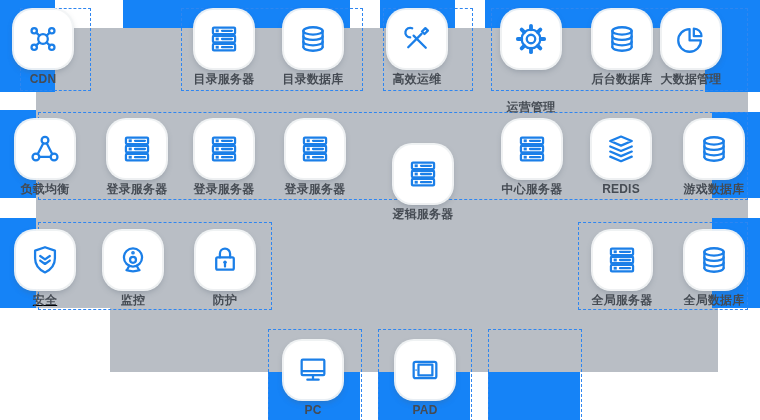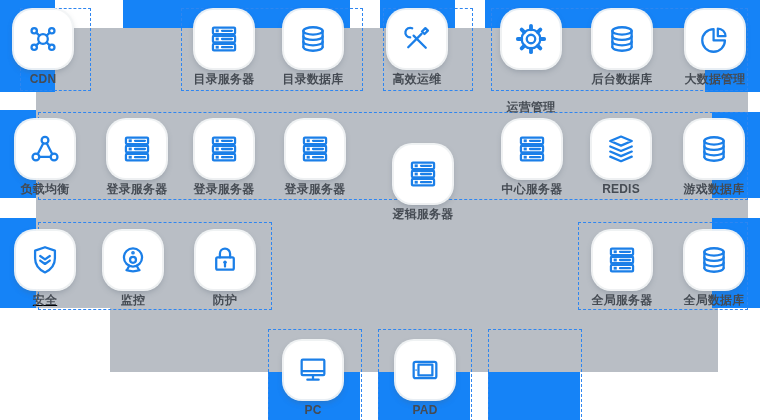--- a/index.html
+++ b/index.html
@@ -138,21 +138,21 @@
             <ellipse cx="12" cy="6.3" rx="6.8" ry="2.6"></ellipse>
             <path d="M5.2 6.3 V17.7 M18.8 6.3 V17.7"></path>
             <path d="M5.2 10.1 A6.8 2.6 0 0 0 18.8 10.1"></path>
             <path d="M5.2 13.9 A6.8 2.6 0 0 0 18.8 13.9"></path>
             <path d="M5.2 17.7 A6.8 2.6 0 0 0 18.8 17.7"></path>
           </svg>
         </span>
       </div>
       <div class="node-label">后台数据库</div>
     </div>
-    <div class="node" style="left: 677px; top: 10px;">
+    <div class="node" style="left: 653px; top: 10px;">
       <div class="tile">
         <span>
           <svg width="34" height="34" viewBox="0 0 24 24" fill="none" stroke="#1B7FE8" stroke-width="1.6" stroke-linecap="round" stroke-linejoin="round">
             <path d="M11 5 A8 8 0 1 0 19 13 L11 13 Z"></path>
             <path d="M14 10 L14 4.6 A5.4 5.4 0 0 1 19.4 10 Z"></path>
           </svg>
         </span>
       </div>
       <div class="node-label">大数据管理</div>
     </div>

